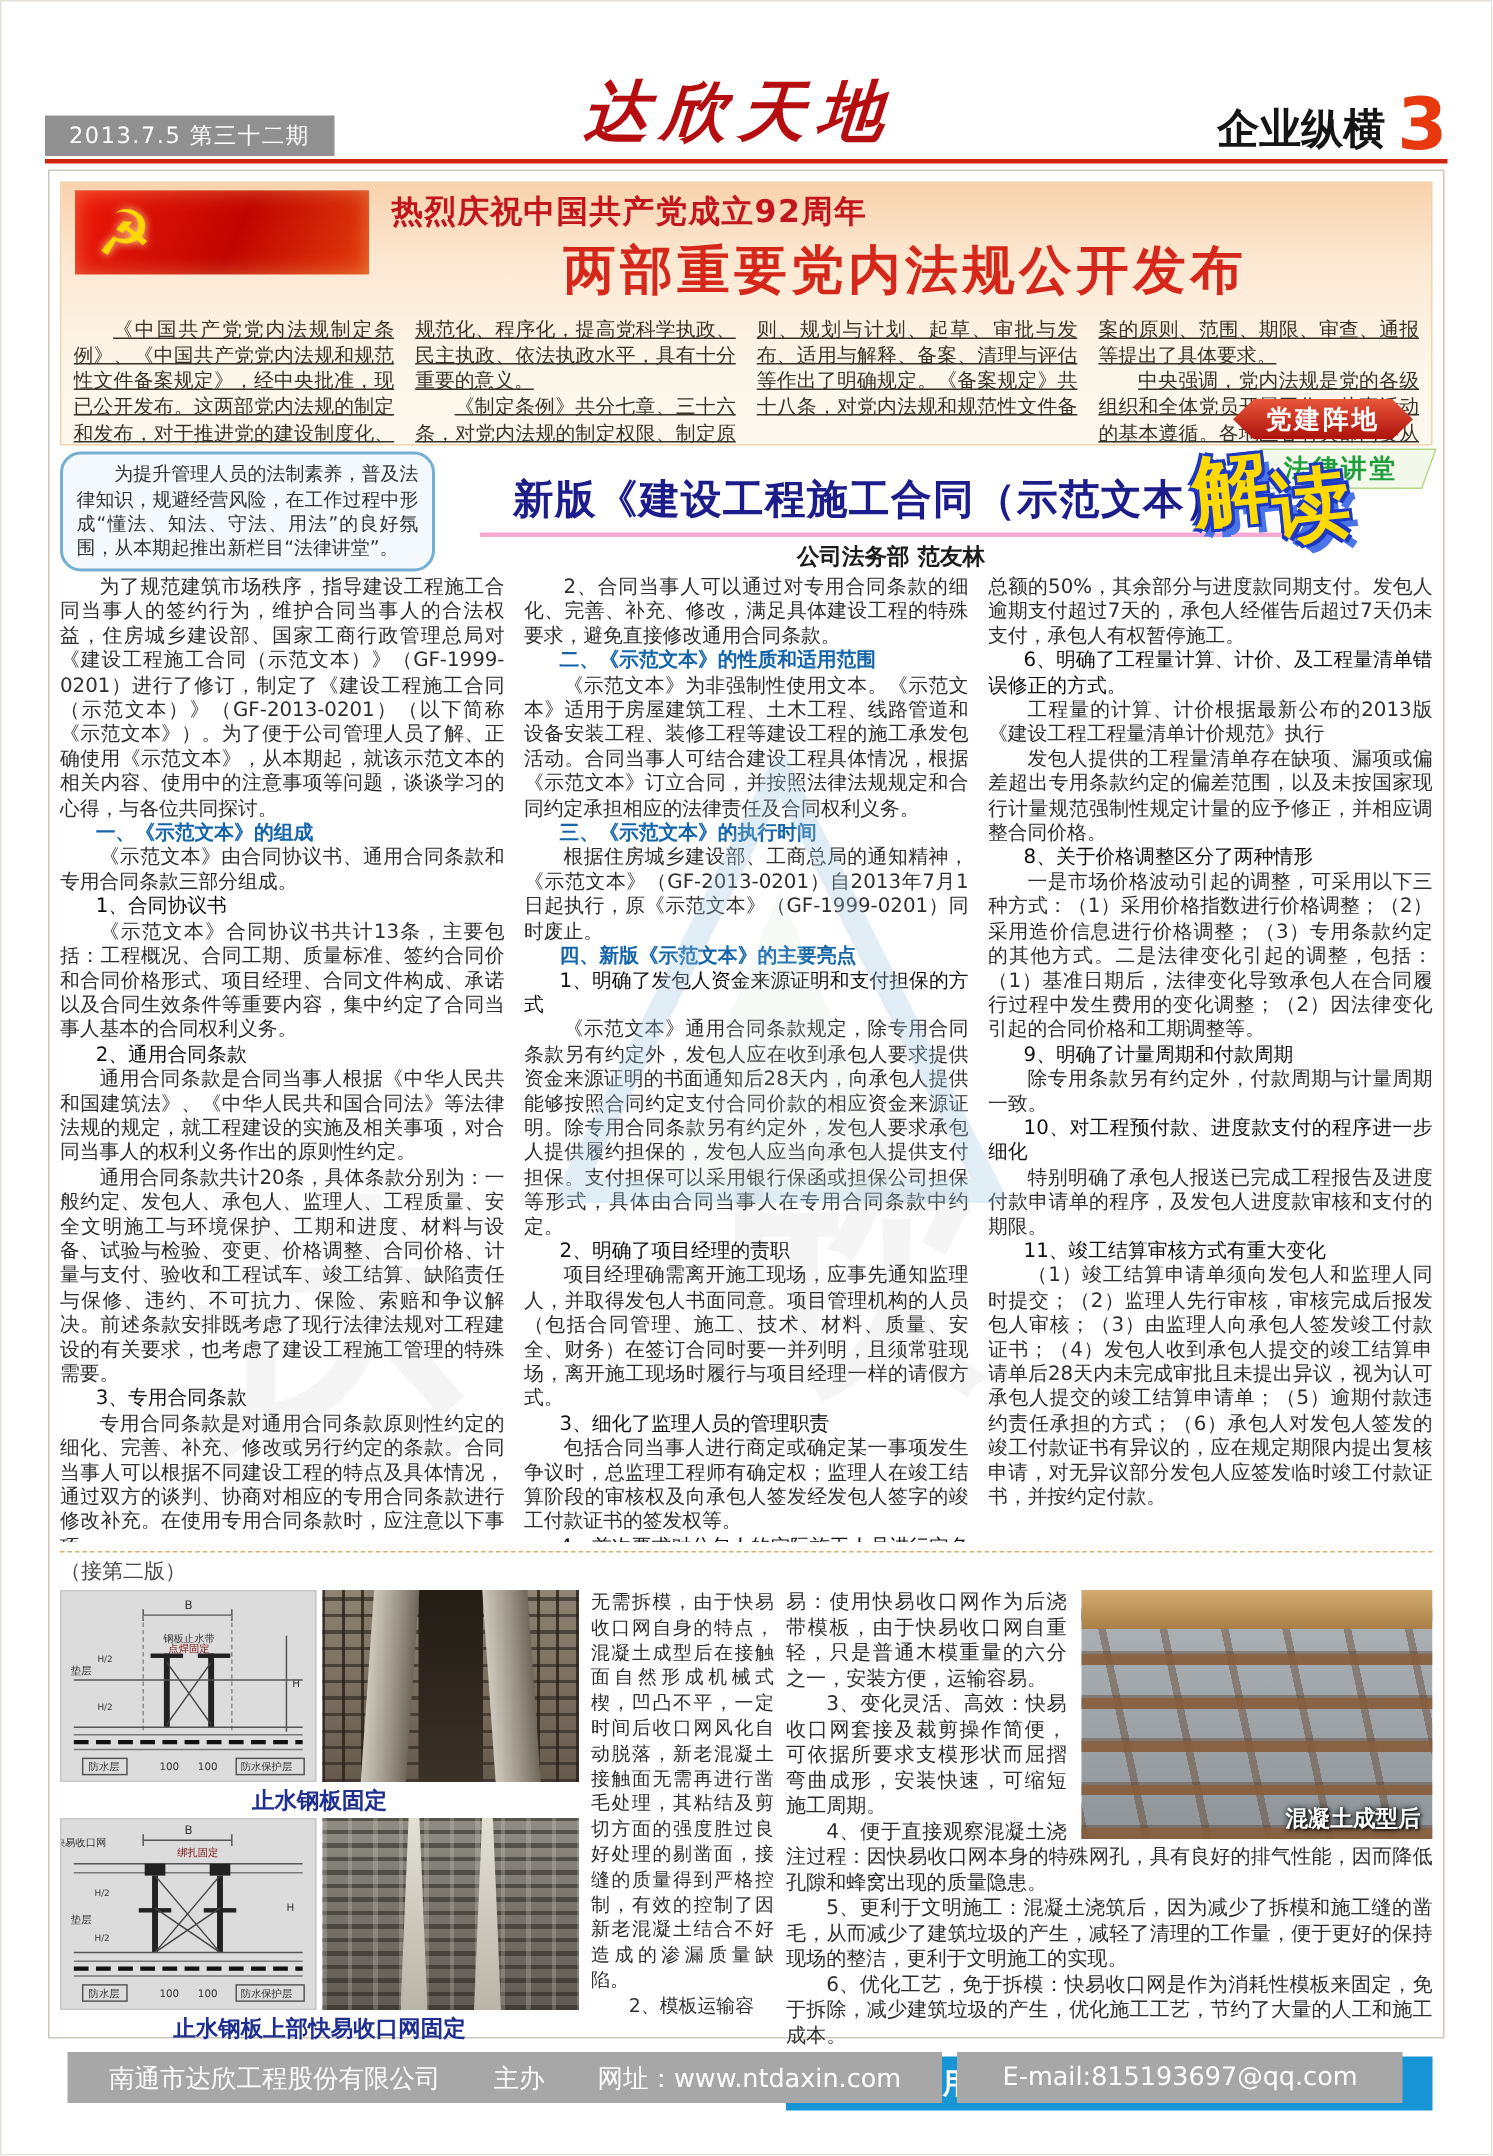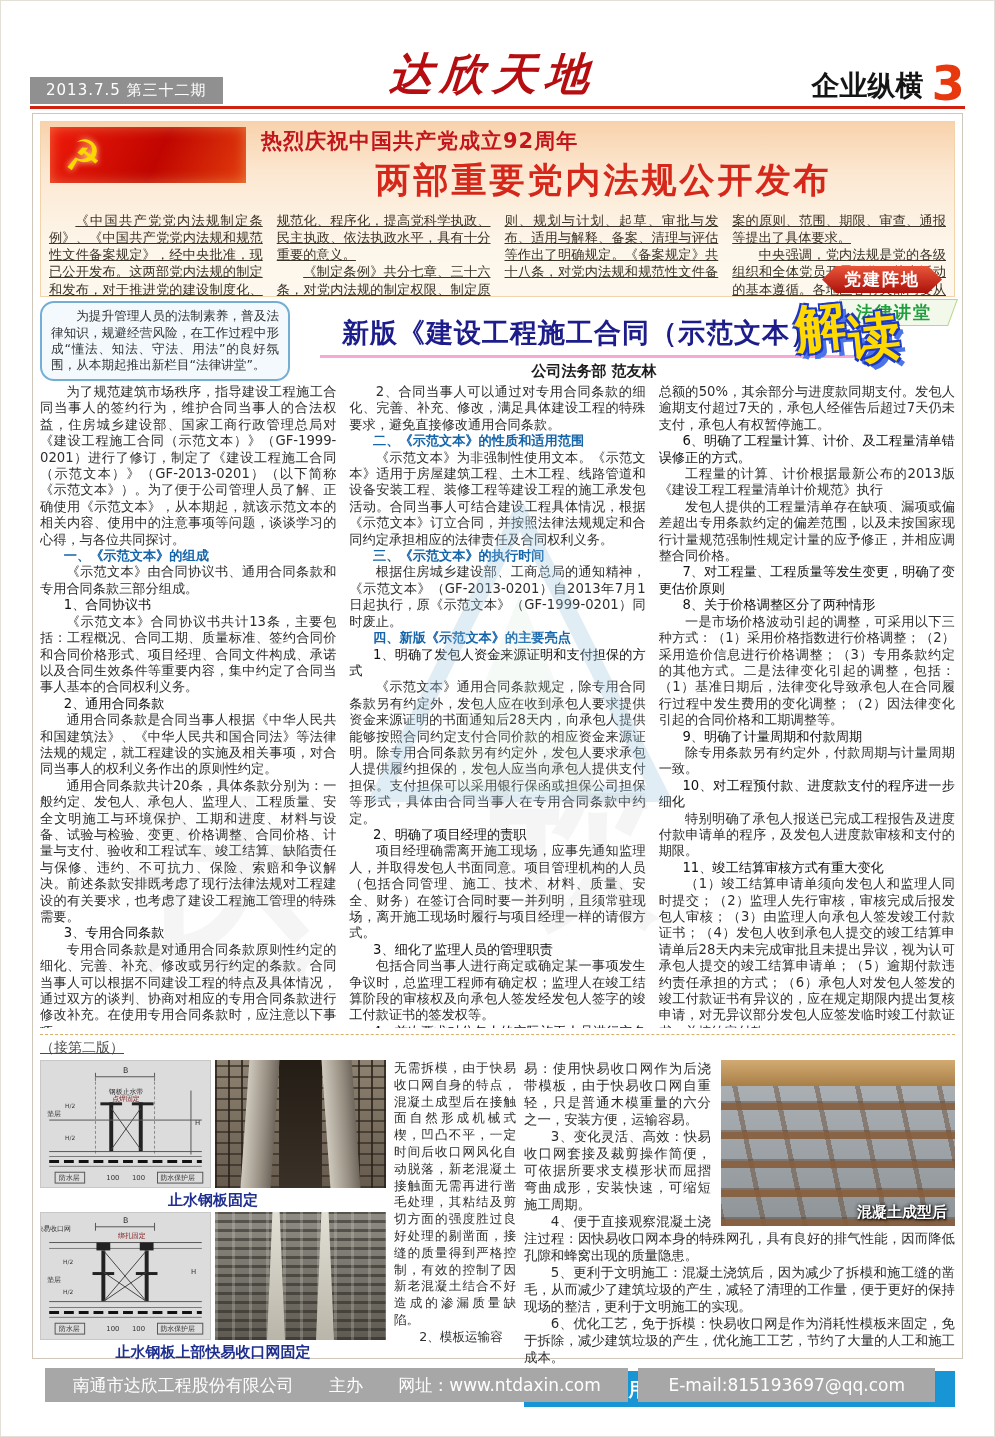--- a/index.html
+++ b/index.html
@@ -49,21 +49,21 @@
   .col{flex:1;font-size:13.2px;line-height:16.4px;text-align:justify;color:#2e2e2e;overflow:hidden;}
   .blk{margin:0;}
   .blk.p{text-indent:2em;}
   .blk.pn{text-indent:0;}
   .blk.hb{font-weight:normal;text-indent:1.8em;color:#101010;}
   .blk.hc{font-weight:bold;text-indent:1.8em;color:#1565ab;}
   .watermark-tri{position:absolute;left:330px;top:120px;opacity:.30;pointer-events:none;}
   .watermark-zi{position:absolute;font-size:190px;font-weight:bold;color:#8a8a8a;opacity:.08;pointer-events:none;font-family:"DejaVu Serif",serif;}
   
   .continuation{margin-top:6px;border-top:1px dashed #d8b06a;padding-top:3px;}
-  .cont-label{font-size:14px;color:#4a4a4a;margin:1px 0 3px;text-decoration:underline;}
+  .cont-label{font-size:14px;color:#4a4a4a;margin:1px 0 3px;}
   .cont-row{display:flex;gap:8px;}
   .figures{width:346px;}
   .fig-row{display:flex;gap:4px;}
   .diagram{width:171px;height:128px;background:#dcdcdc;border:1px solid #c8c8c8;box-sizing:border-box;}
   .photo{width:171px;height:128px;position:relative;overflow:hidden;}
   .fig-caption{text-align:center;color:#1f2f8f;font-weight:bold;font-size:15px;margin:3px 0 4px;height:17px;}
   .photo-rebar1{background:
       repeating-linear-gradient(90deg,rgba(40,32,24,.8) 0 2px,transparent 2px 13px),
       repeating-linear-gradient(0deg,rgba(52,44,36,.7) 0 2px,transparent 2px 11px),
       linear-gradient(180deg,#8e8272,#655a4c);}
@@ -177,21 +177,20 @@
             <p class="blk p">项目经理确需离开施工现场，应事先通知监理人，并取得发包人书面同意。项目管理机构的人员（包括合同管理、施工、技术、材料、质量、安全、财务）在签订合同时要一并列明，且须常驻现场，离开施工现场时履行与项目经理一样的请假方式。</p>
             <p class="blk hb">3、细化了监理人员的管理职责</p>
             <p class="blk p">包括合同当事人进行商定或确定某一事项发生争议时，总监理工程师有确定权；监理人在竣工结算阶段的审核权及向承包人签发经发包人签字的竣工付款证书的签发权等。</p>
             <p class="blk hb">4、首次要求对分包人的实际施工人员进行实名制管理</p>
           </div>
         <div class="col">
             <p class="blk pn">总额的50%，其余部分与进度款同期支付。发包人逾期支付超过7天的，承包人经催告后超过7天仍未支付，承包人有权暂停施工。</p>
             <p class="blk hb">6、明确了工程量计算、计价、及工程量清单错误修正的方式。</p>
             <p class="blk p">工程量的计算、计价根据最新公布的2013版《建设工程工程量清单计价规范》执行</p>
             <p class="blk p">发包人提供的工程量清单存在缺项、漏项或偏差超出专用条款约定的偏差范围，以及未按国家现行计量规范强制性规定计量的应予修正，并相应调整合同价格。</p>
-            <p class="blk hb">7、对工程量、工程质量等发生变更，明确了变更估价原则</p>
             <p class="blk hb">8、关于价格调整区分了两种情形</p>
             <p class="blk p">一是市场价格波动引起的调整，可采用以下三种方式：（1）采用价格指数进行价格调整；（2）采用造价信息进行价格调整；（3）专用条款约定的其他方式。二是法律变化引起的调整，包括：（1）基准日期后，法律变化导致承包人在合同履行过程中发生费用的变化调整；（2）因法律变化引起的合同价格和工期调整等。</p>
             <p class="blk hb">9、明确了计量周期和付款周期</p>
             <p class="blk p">除专用条款另有约定外，付款周期与计量周期一致。</p>
             <p class="blk hb">10、对工程预付款、进度款支付的程序进一步细化</p>
             <p class="blk p">特别明确了承包人报送已完成工程报告及进度付款申请单的程序，及发包人进度款审核和支付的期限。</p>
             <p class="blk hb">11、竣工结算审核方式有重大变化</p>
             <p class="blk p">（1）竣工结算申请单须向发包人和监理人同时提交；（2）监理人先行审核，审核完成后报发包人审核；（3）由监理人向承包人签发竣工付款证书；（4）发包人收到承包人提交的竣工结算申请单后28天内未完成审批且未提出异议，视为认可承包人提交的竣工结算申请单；（5）逾期付款违约责任承担的方式；（6）承包人对发包人签发的竣工付款证书有异议的，应在规定期限内提出复核申请，对无异议部分发包人应签发临时竣工付款证书，并按约定付款。</p>
           </div>
       </div>

